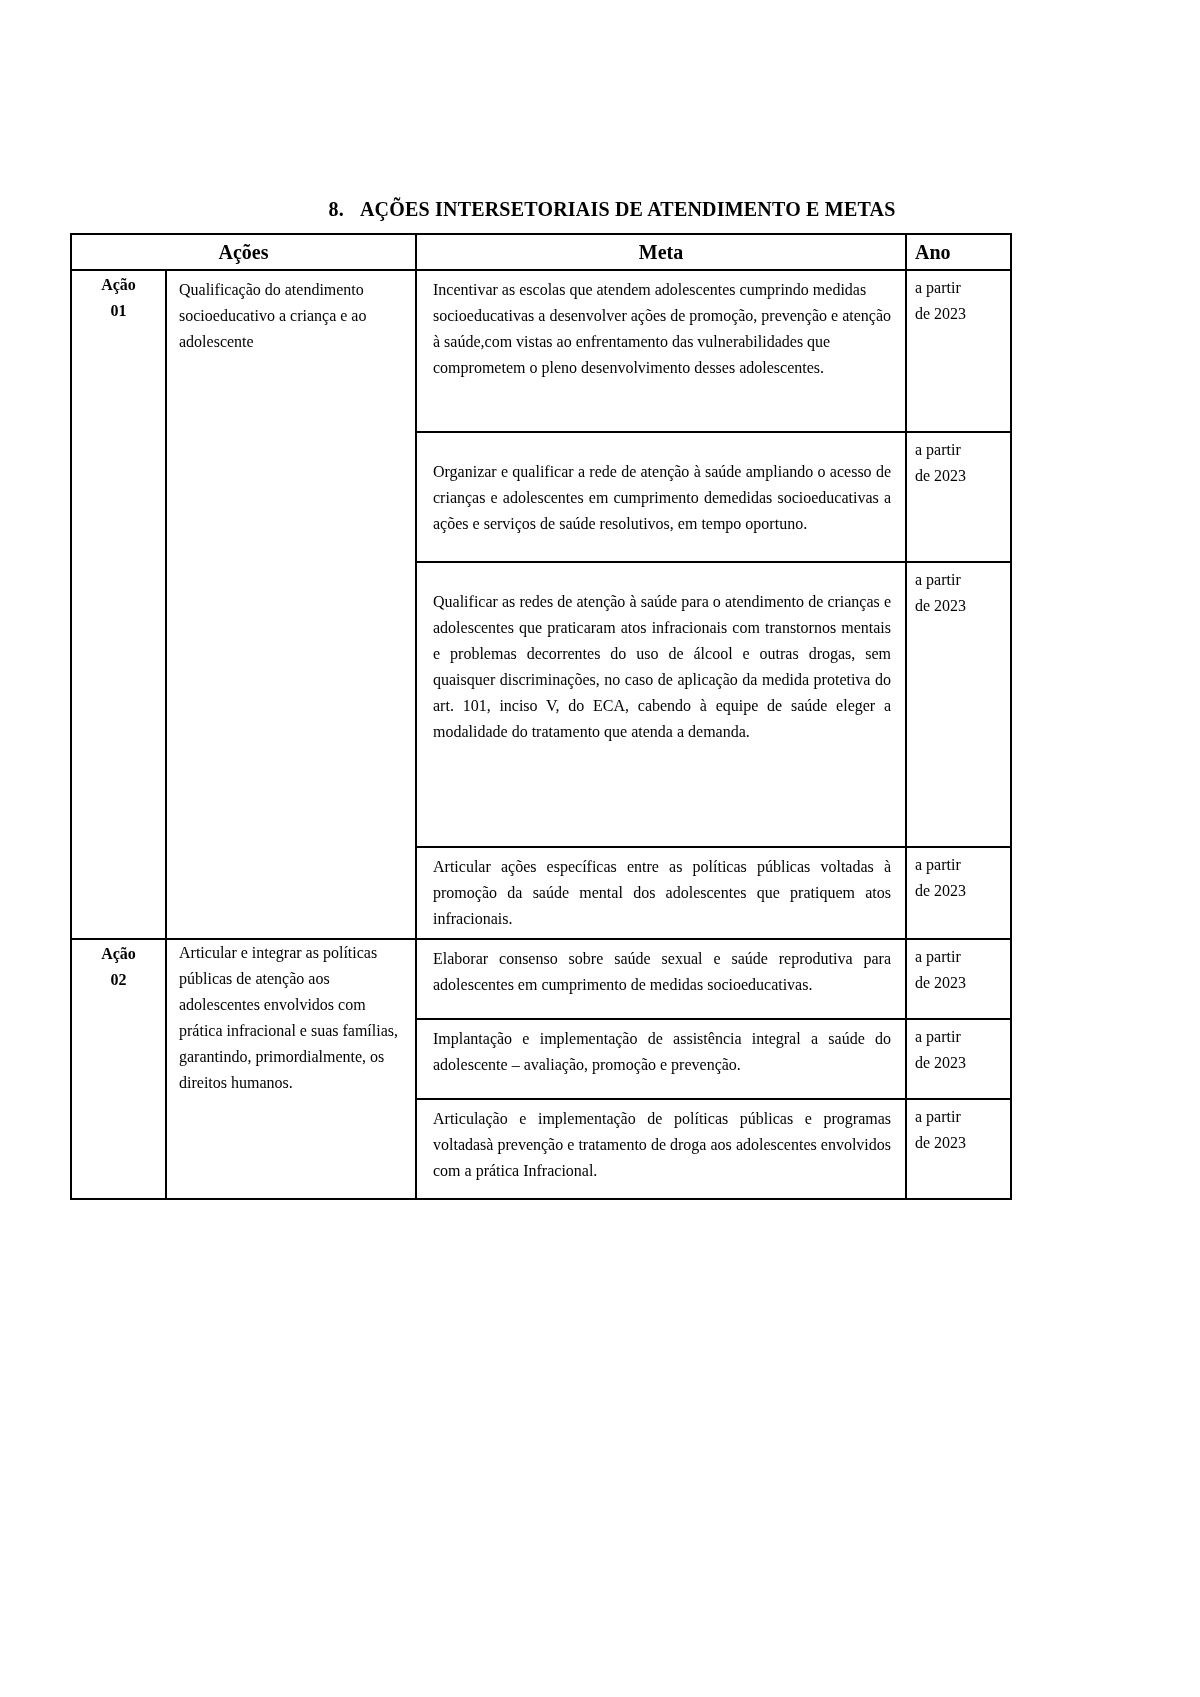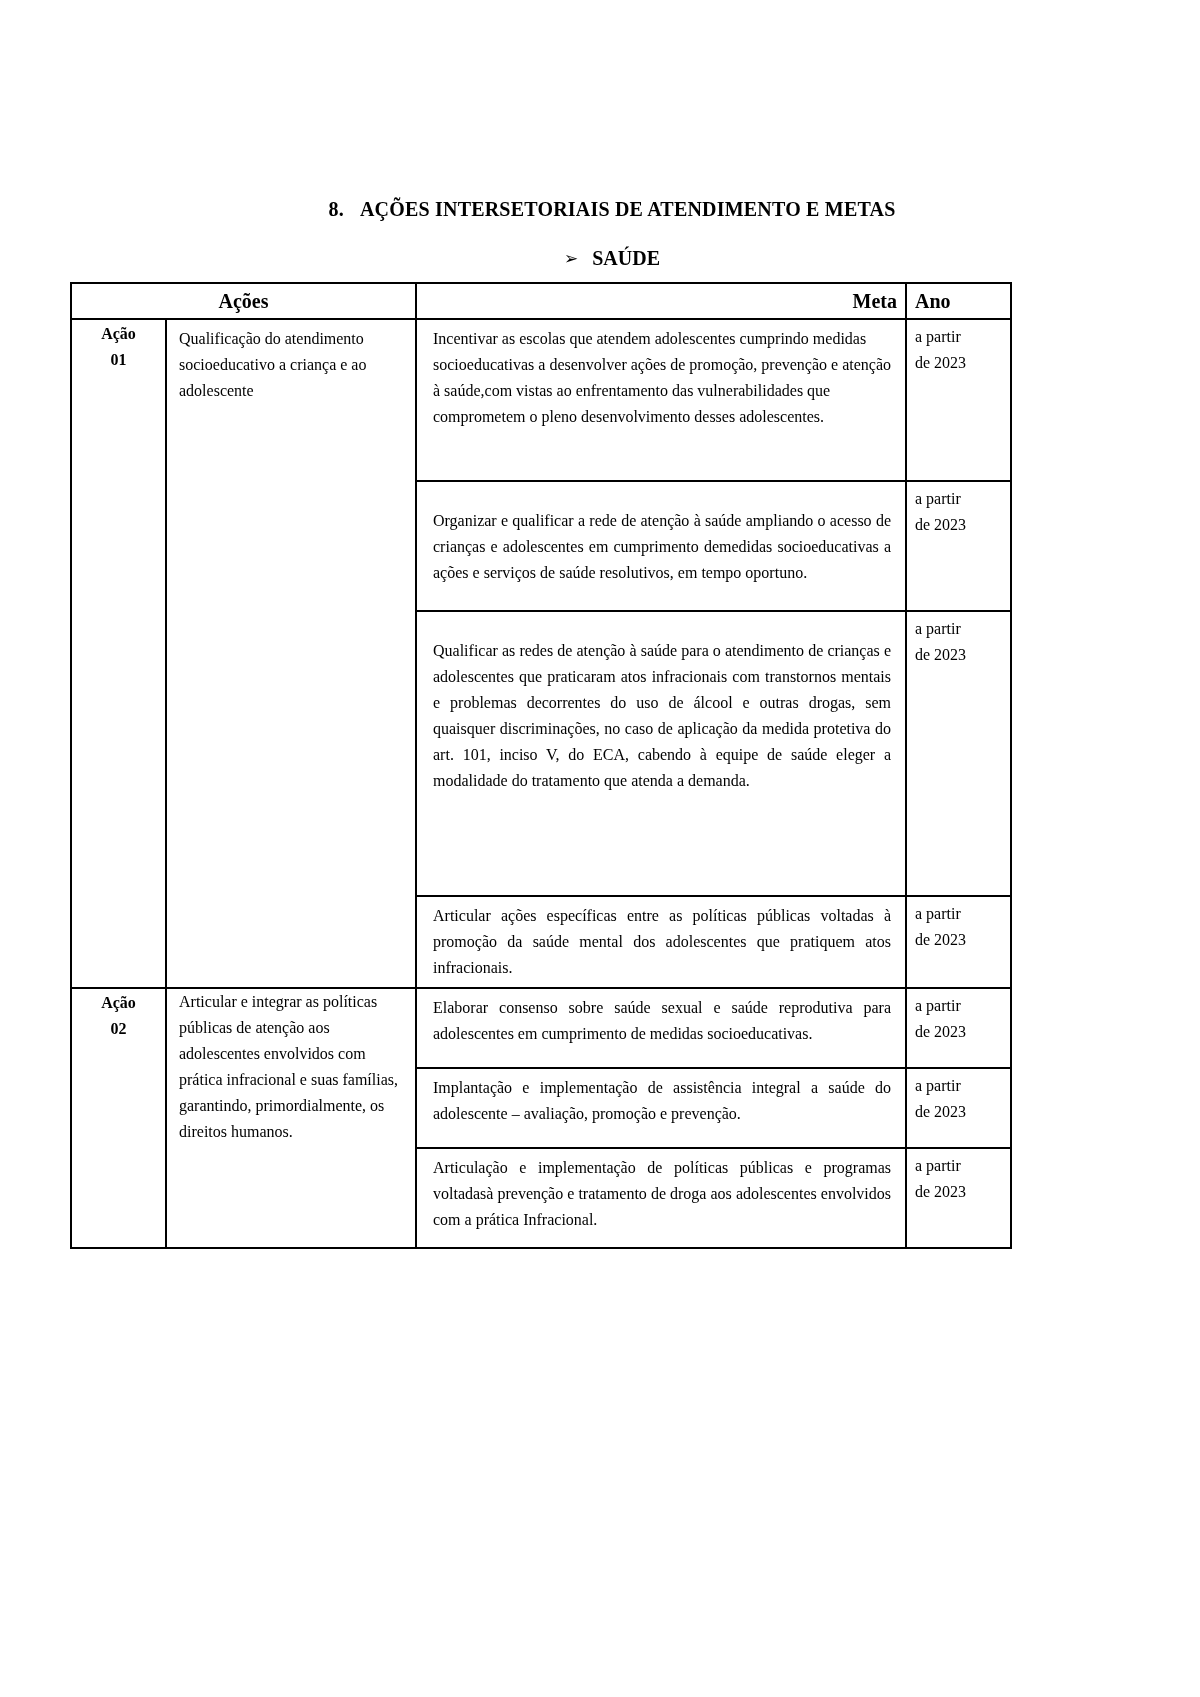--- a/index.html
+++ b/index.html
@@ -46,21 +46,21 @@
   table.metas th, table.metas td {
     border: 2px solid #000;
   }
   table.metas th {
     font-size: 20px;
     font-weight: bold;
     padding: 2px 8px;
     height: 30px;
   }
   .th-acoes { text-align: center; }
-  .th-meta  { text-align: right; padding-left: 12px; }
+  .th-meta  { text-align: center; padding-left: 12px; }
   .th-ano   { text-align: left; padding-left: 8px; }
   table.metas td {
     font-size: 16px;
     line-height: 26px;
     vertical-align: top;
   }
   .acao-id {
     font-weight: bold;
     font-size: 20px;
     text-align: center;
@@ -97,23 +97,20 @@
 </style>
 </head>
 <body>
 
 <div class="content">
 
   <div class="heading">
     <span class="num">8.</span><span>AÇÕES INTERSETORIAIS DE ATENDIMENTO E METAS</span>
   </div>
 
-  <div class="subheading">
-    <span class="arrow">➢</span><span>SAÚDE</span>
-  </div>
 
   <table class="metas">
     <colgroup>
       <col style="width:95px">
       <col style="width:250px">
       <col style="width:490px">
       <col style="width:105px">
     </colgroup>
 
     <tbody>

